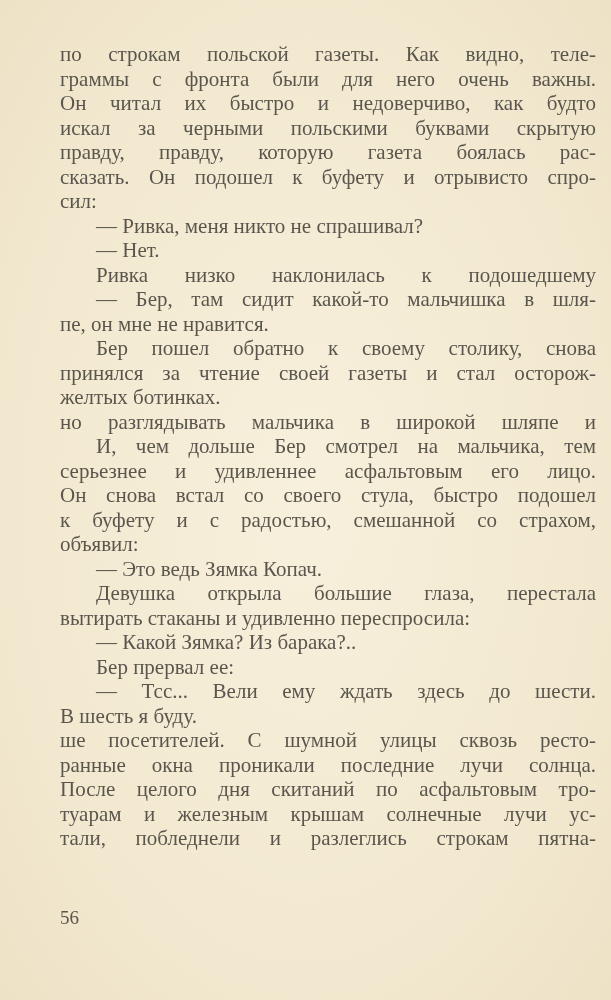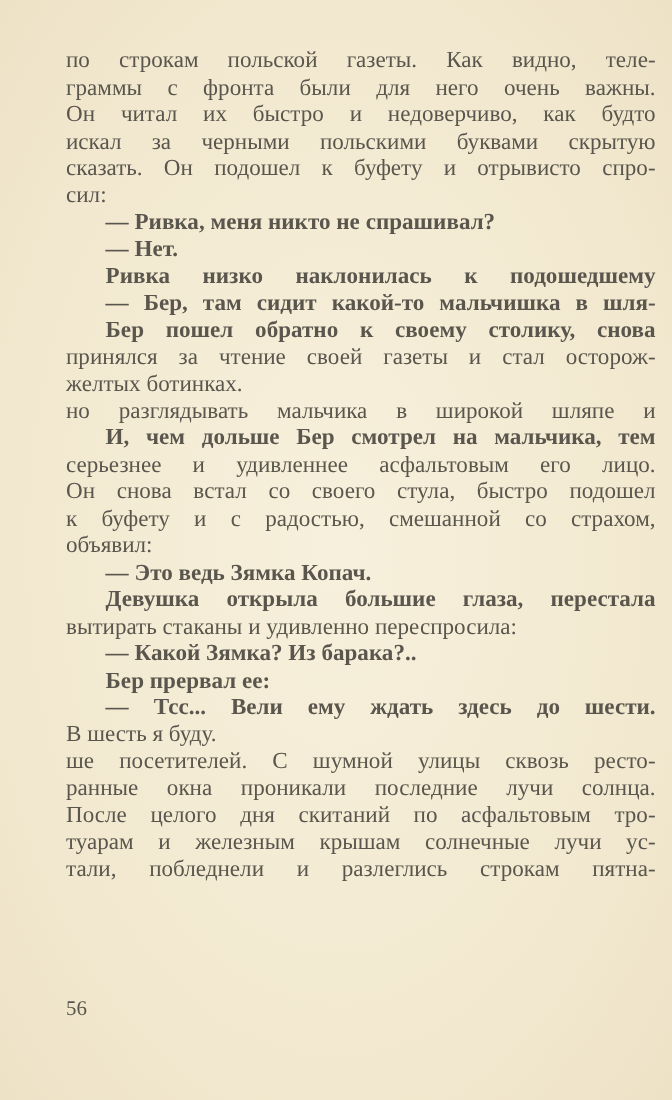--- a/index.html
+++ b/index.html
@@ -10,41 +10,43 @@
       position:relative;
     }
     .page {
       position:absolute; left:60px; top:42px; width:536px;
       font-family:"Liberation Serif","DejaVu Serif",serif;
       font-size:21px; line-height:24.5px; color:#5a564d;
       text-align:justify;
     }
     .line { display:block; white-space:nowrap; text-align-last:justify; }
     .line.last { text-align-last:left; }
-    .line.indent { text-indent:36px;font-weight:bold; }
+    .line.indent { text-indent:36px; }
     .page-number {
       position:absolute; left:60px; top:907px;
       font-family:"Liberation Serif","DejaVu Serif",serif;
       font-size:19px; color:#5a564d;
     }
   </style>
 </head>
 <body>
 
 <div class="page" id="page-body">
     <span class="line">по строкам польской газеты. Как видно, теле-</span>
     <span class="line">граммы с фронта были для него очень важны.</span>
     <span class="line">Он читал их быстро и недоверчиво, как будто</span>
     <span class="line">искал за черными польскими буквами скрытую</span>
+    <span class="line">правду, правду, которую газета боялась рас-</span>
     <span class="line">сказать. Он подошел к буфету и отрывисто спро-</span>
     <span class="line last">сил:</span>
     <span class="line indent last">— Ривка, меня никто не спрашивал?</span>
     <span class="line indent last">— Нет.</span>
     <span class="line indent">Ривка низко наклонилась к подошедшему</span>
     <span class="line indent">— Бер, там сидит какой-то мальчишка в шля-</span>
+    <span class="line last">пе, он мне не нравится.</span>
     <span class="line indent">Бер пошел обратно к своему столику, снова</span>
     <span class="line">принялся за чтение своей газеты и стал осторож-</span>
     <span class="line last">желтых ботинках.</span>
     <span class="line">но разглядывать мальчика в широкой шляпе и</span>
     <span class="line indent">И, чем дольше Бер смотрел на мальчика, тем</span>
     <span class="line">серьезнее и удивленнее асфальтовым его лицо.</span>
     <span class="line">Он снова встал со своего стула, быстро подошел</span>
     <span class="line">к буфету и с радостью, смешанной со страхом,</span>
     <span class="line last">объявил:</span>
     <span class="line indent last">— Это ведь Зямка Копач.</span>

